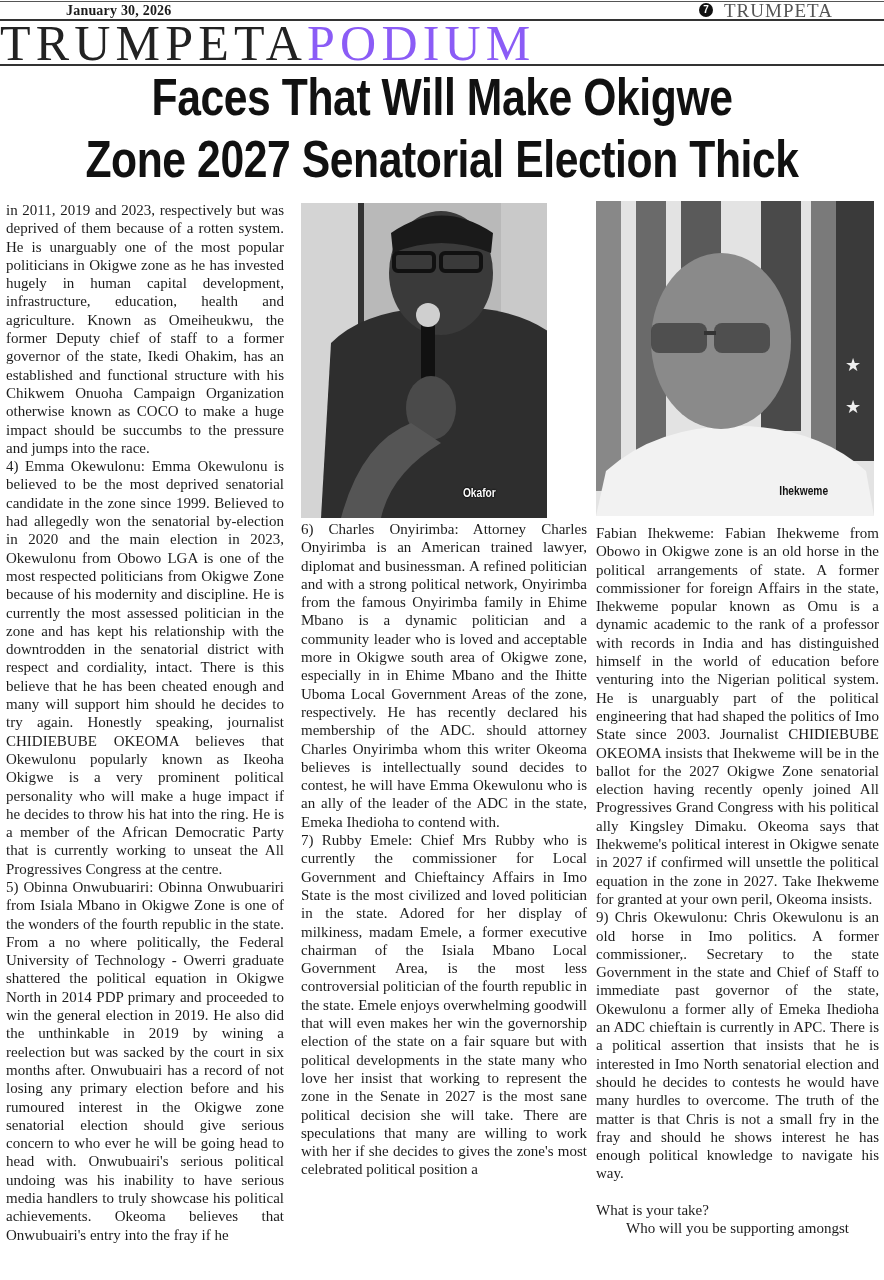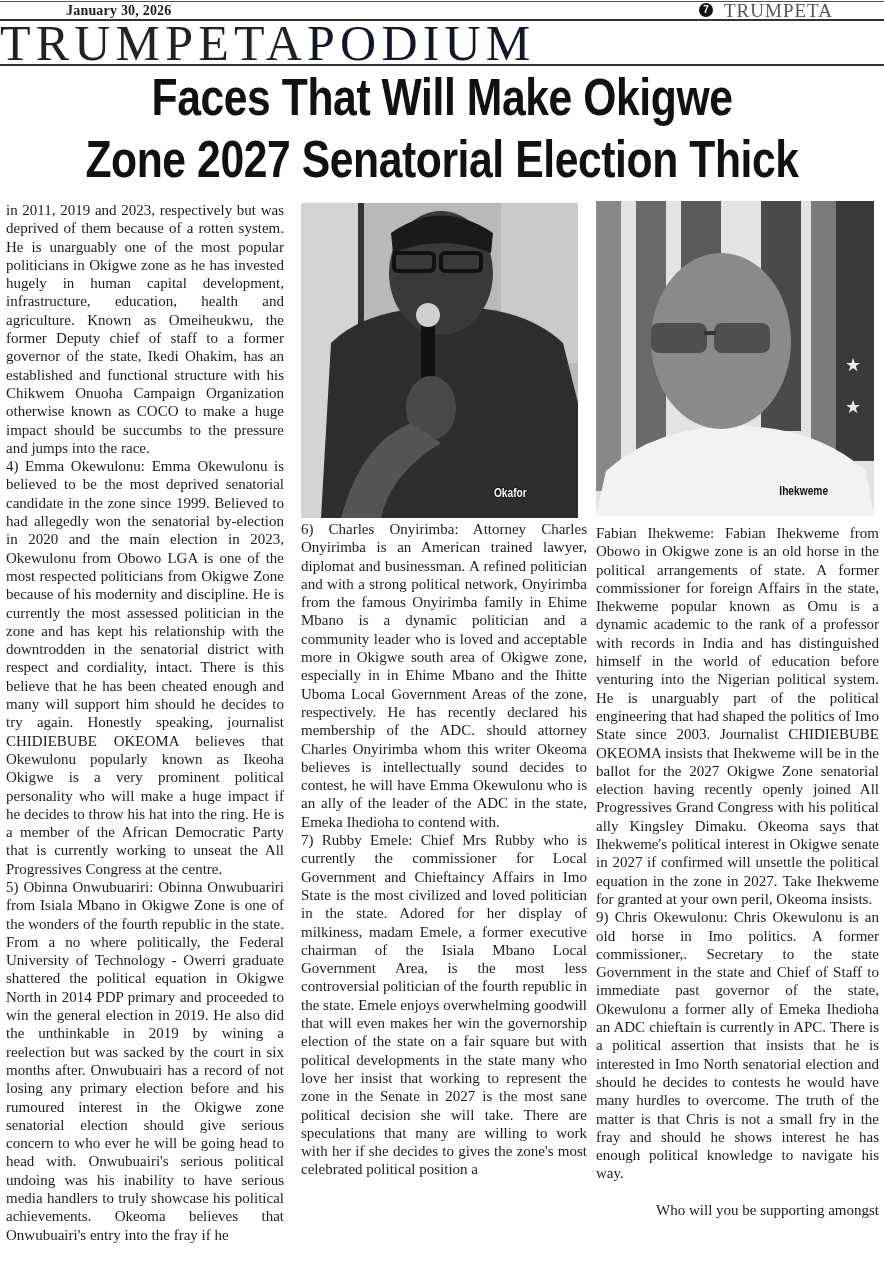--- a/index.html
+++ b/index.html
@@ -5,31 +5,31 @@
   html,body{margin:0;padding:0;background:#fff;}
   body{width:884px;height:1280px;overflow:hidden;position:relative;color:#1a1a1a;font-family:"Liberation Serif","DejaVu Serif",serif;}
   .topbar{position:absolute;left:0;top:0;width:884px;height:22px;}
   .topbar .rule-top{position:absolute;left:0;top:1px;width:884px;height:1px;background:#555;}
   .topbar .rule-bot{position:absolute;left:0;top:19px;width:884px;height:2px;background:#333;}
   .date{position:absolute;left:66px;top:3px;font-size:14px;font-weight:bold;letter-spacing:0.2px;}
   .pagenum{position:absolute;left:699px;top:3px;width:14px;height:14px;border-radius:50%;background:#111;color:#fff;font-size:10px;font-weight:bold;text-align:center;line-height:14px;font-family:"Liberation Sans",sans-serif;}
   .brand-small{position:absolute;left:724px;top:0px;font-size:19px;color:#555;letter-spacing:1px;font-family:"Liberation Serif",serif;}
   .masthead{position:absolute;left:0;top:20px;width:884px;height:46px;font-size:50px;line-height:46px;white-space:nowrap;font-family:"Liberation Serif",serif;letter-spacing:5.2px;}
   .masthead .a{color:#222;}
-  .masthead .b{color:#0f172a;}
+  .masthead .b{color:#8b5cf6;}
   .masthead-rule{position:absolute;left:0;top:64px;width:884px;height:2px;background:#333;}
   .headline{position:absolute;left:0;top:66px;width:884px;text-align:center;font-family:"Liberation Sans","DejaVu Sans",sans-serif;font-weight:bold;font-size:52px;line-height:62px;color:#111;transform:scaleX(0.82);transform-origin:center top;letter-spacing:-0.5px;}
   .headline .l2{display:block;white-space:nowrap;margin-left:-80px;margin-right:-80px;}
   .col{position:absolute;font-size:15px;line-height:18.3px;text-align:justify;color:#1c1c1c;}
   .col p{margin:0;}
   .col1{left:6px;top:201px;width:278px;}
   .col2{left:301px;top:520px;width:286px;}
   .col3{left:596px;top:524px;width:283px;}
   .photo{position:absolute;overflow:hidden;background:#9a9a9a;}
-  .photo1{left:301px;top:203px;width:277px;height:315px;}
+  .photo1{left:301px;top:203px;width:246px;height:315px;}
   .photo2{left:596px;top:201px;width:278px;height:315px;background:#d8d8d8;}
   .caption{position:absolute;font-family:"Liberation Sans",sans-serif;font-weight:bold;font-size:12px;transform:scaleX(0.85);}
   .cap1{right:48px;bottom:18px;color:#fff;text-shadow:0 0 2px #000,0 0 2px #000;}
   .cap2{right:42px;bottom:18px;color:#111;}
   .gap{height:18px;}
 </style>
 </head>
 <body>
 
 <div class="topbar">
@@ -96,14 +96,15 @@
 <div class="col col2">
   <p>6) Charles Onyirimba: Attorney Charles Onyirimba is an American trained lawyer, diplomat and businessman. A refined politician and with a strong political network, Onyirimba from the famous Onyirimba family in Ehime Mbano is a dynamic politician and a community leader who is loved and acceptable more in Okigwe south area of Okigwe zone, especially in in Ehime Mbano and the Ihitte Uboma Local Government Areas of the zone, respectively. He has recently declared his membership of the ADC. should attorney Charles Onyirimba whom this writer Okeoma believes is intellectually sound decides to contest, he will have Emma Okewulonu who is an ally of the leader of the ADC in the state, Emeka Ihedioha to contend with.</p>
   <p>7) Rubby Emele: Chief Mrs Rubby who is currently the commissioner for Local Government and Chieftaincy Affairs in Imo State is the most civilized and loved politician in the state. Adored for her display of milkiness, madam Emele, a former executive chairman of the Isiala Mbano Local Government Area, is the most less controversial politician of the fourth republic in the state. Emele enjoys overwhelming goodwill that will even makes her win the governorship election of the state on a fair square but with political developments in the state many who love her insist that working to represent the zone in the Senate in 2027 is the most sane political decision she will take. There are speculations that many are willing to work with her if she decides to gives the zone's most celebrated political position a</p>
 </div>
 
 <div class="col col3">
   <p>Fabian Ihekweme: Fabian Ihekweme from Obowo in Okigwe zone is an old horse in the political arrangements of state. A former commissioner for foreign Affairs in the state, Ihekweme popular known as Omu is a dynamic academic to the rank of a professor with records in India and has distinguished himself in the world of education before venturing into the Nigerian political system. He is unarguably part of the political engineering that had shaped the politics of Imo State since 2003. Journalist CHIDIEBUBE OKEOMA insists that Ihekweme will be in the ballot for the 2027 Okigwe Zone senatorial election having recently openly joined All Progressives Grand Congress with his political ally Kingsley Dimaku. Okeoma says that Ihekweme's political interest in Okigwe senate in 2027 if confirmed will unsettle the political equation in the zone in 2027. Take Ihekweme for granted at your own peril, Okeoma insists.</p>
 
   <p>9) Chris Okewulonu: Chris Okewulonu is an old horse in Imo politics. A former commissioner,. Secretary to the state Government in the state and Chief of Staff to immediate past governor of the state, Okewulonu a former ally of Emeka Ihedioha an ADC chieftain is currently in APC. There is a political assertion that insists that he is interested in Imo North senatorial election and should he decides to contests he would have many hurdles to overcome. The truth of the matter is that Chris is not a small fry in the fray and should he shows interest he has enough political knowledge to navigate his way.</p>
   <div class="gap"></div>
-  <p style="text-align:right">Who will you be supporting amongst</p>
+  <p style="text-align:left">What is your take?</p>
+  <p style="text-align:center">Who will you be supporting amongst</p>
 </div>
 
 </body></html>

